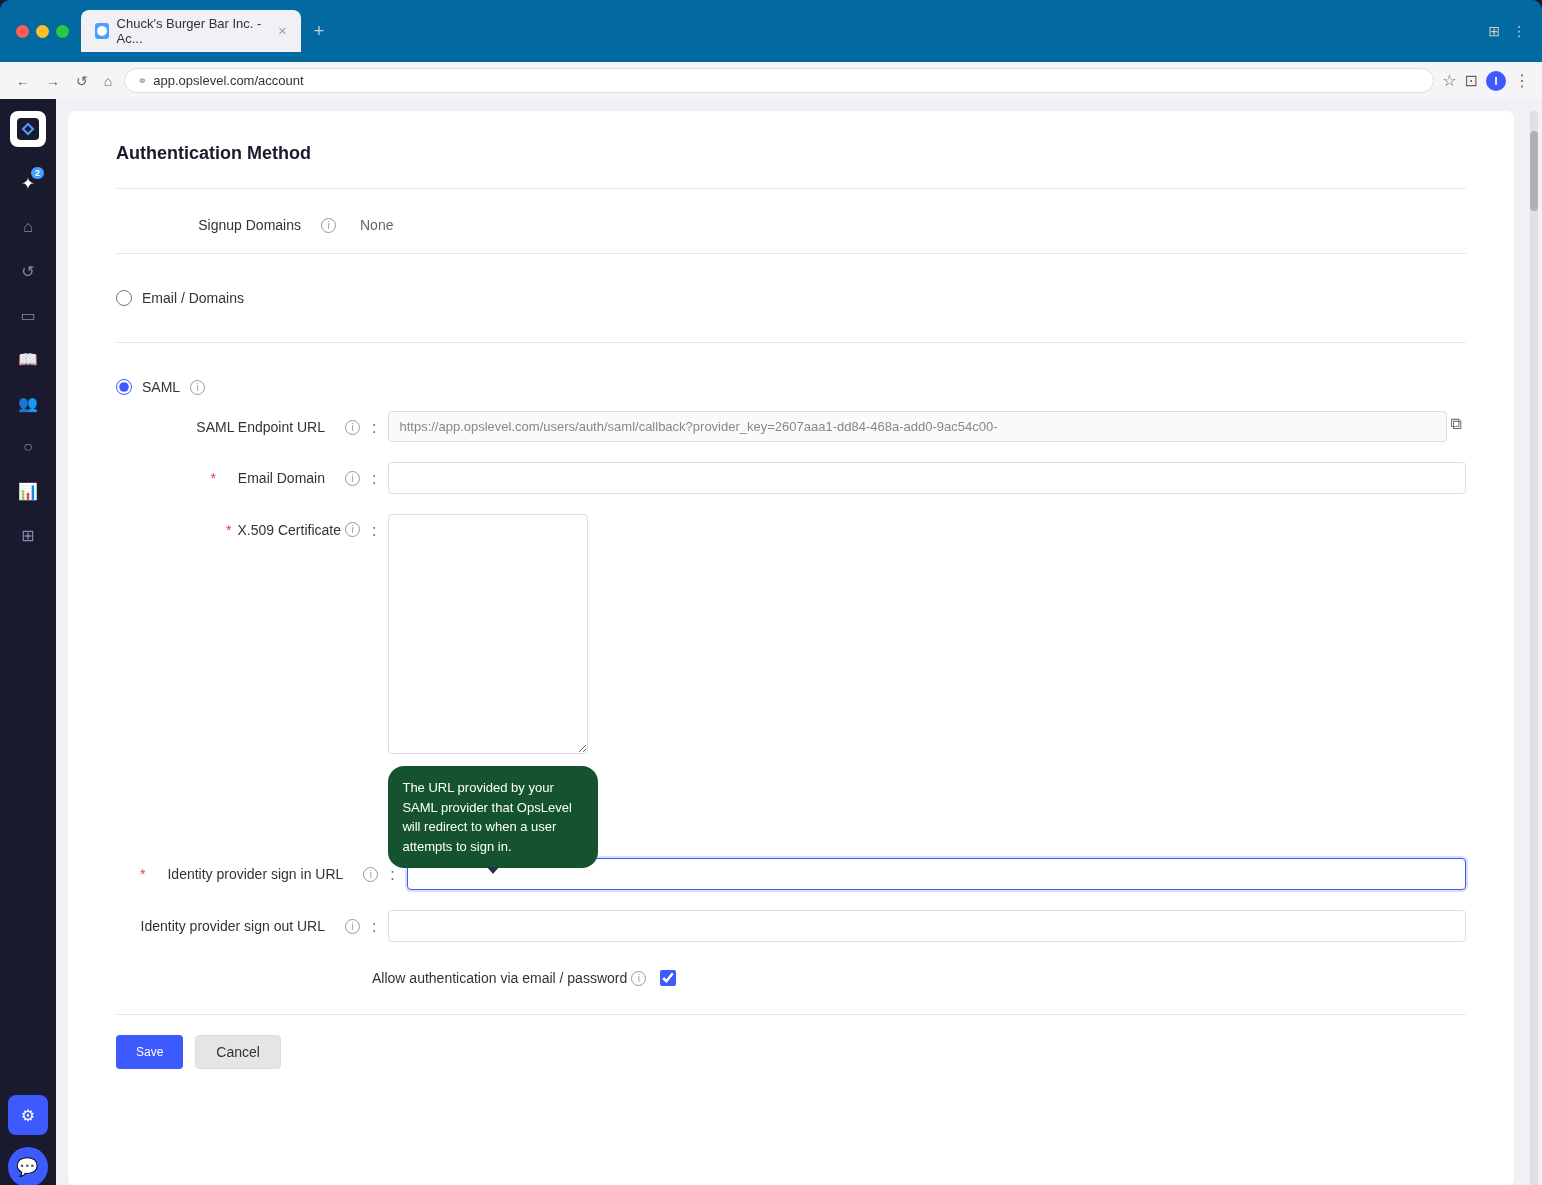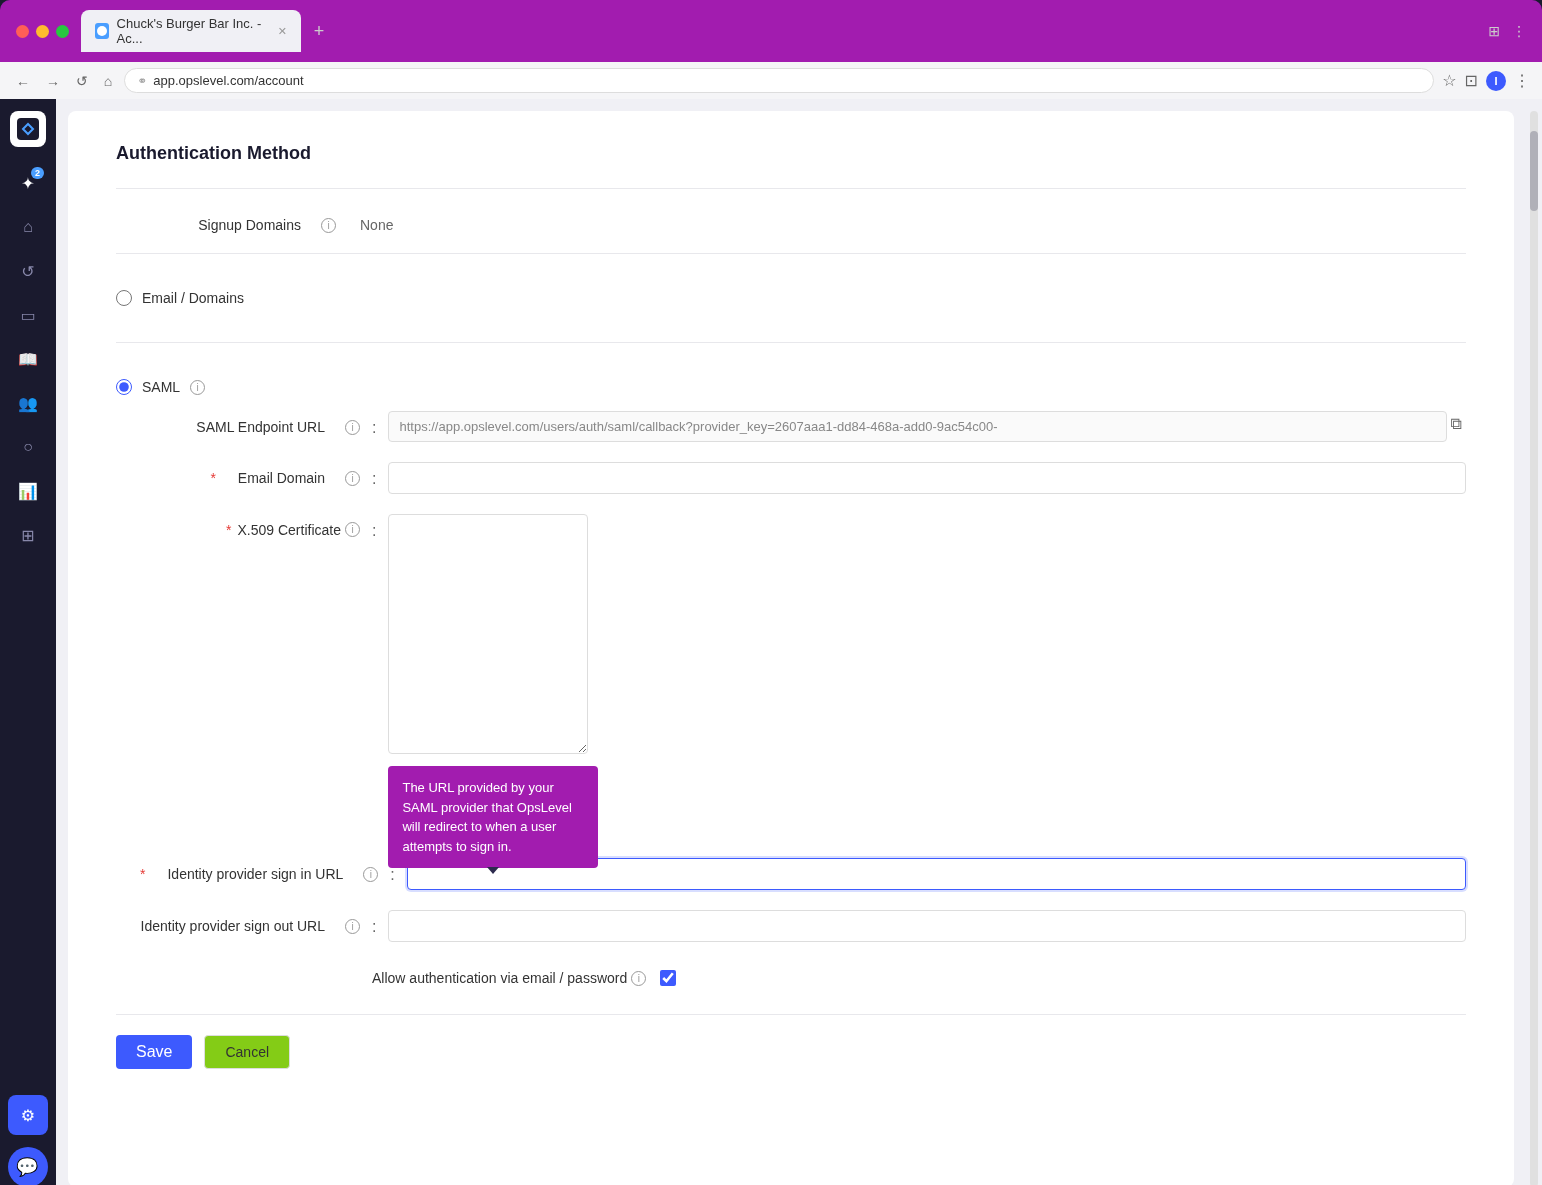--- a/index.html
+++ b/index.html
@@ -7,21 +7,21 @@
 
     
     .browser-chrome {
       background: #2d2b4e;
       border-radius: 10px 10px 0 0;
       overflow: hidden;
     }
     .browser-titlebar {
       display: flex; align-items: center;
       padding: 10px 16px;
-      background: #a21caf;
+      background: #0369a1;
       gap: 12px;
     }
     .traffic-lights { display: flex; gap: 7px; }
     .tl { width: 13px; height: 13px; border-radius: 50%; }
     .tl-red { background: #ff5f57; }
     .tl-yellow { background: #febc2e; }
     .tl-green { background: #28c840; }
     .tab-bar { display: flex; align-items: center; gap: 4px; flex: 1; }
     .tab {
       display: flex; align-items: center; gap: 8px;
@@ -214,24 +214,24 @@
     }
     .checkbox-label-wrap {
       display: flex; align-items: flex-end; gap: 4px;
       font-size: 14px; color: #333;
     }
     .checkbox-input { accent-color: #3d5afe; width: 16px; height: 16px; }
 
     
     .tooltip-popup {
       position: absolute;
-      background: #a21caf;
+      background: #14532d;
       color: #fff;
       font-size: 13px;
-      border-radius: 4px;
+      border-radius: 16px;
       padding: 12px 14px;
       max-width: 220px;
       line-height: 1.5;
       z-index: 100;
       pointer-events: none;
     }
     .tooltip-arrow {
       position: absolute;
       bottom: -6px;
       left: 50%;
@@ -251,26 +251,26 @@
     
     .button-row {
       display: flex; gap: 12px; margin-top: 16px;
     }
     .btn-save {
       background: #3d5afe;
       color: #fff;
       border: none;
       border-radius: 4px;
       padding: 8px 20px;
-      font-size: 16px;
+      font-size: 12px;
       cursor: pointer;
       font-weight: 500;
     }
     .btn-cancel {
-      background: #84cc16;
+      background: #e5e5e5;
       color: #333;
       border: 1px solid #ddd;
       border-radius: 4px;
       padding: 8px 20px;
       font-size: 14px;
       cursor: pointer;
     }
 
     
     .saml-fields {

